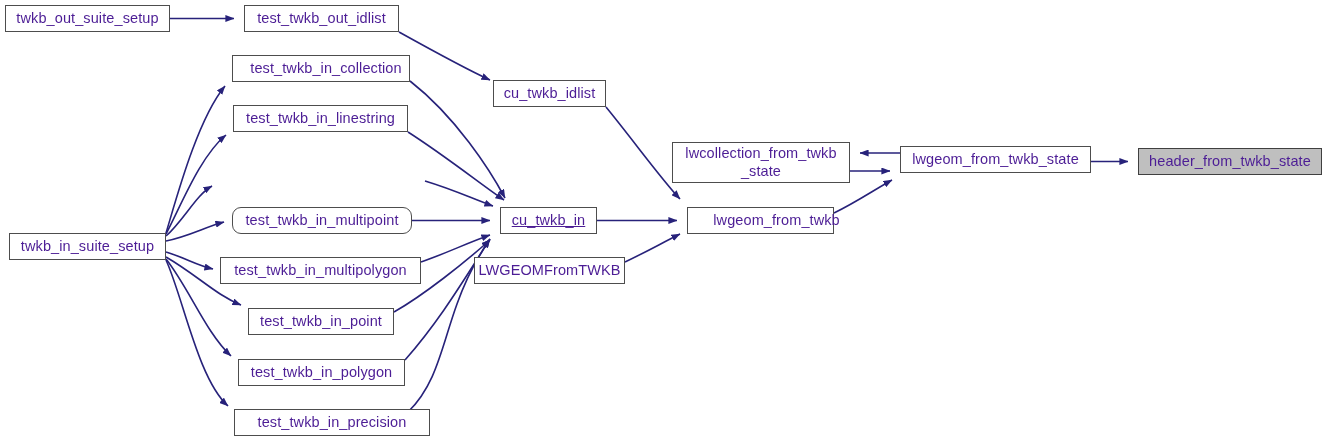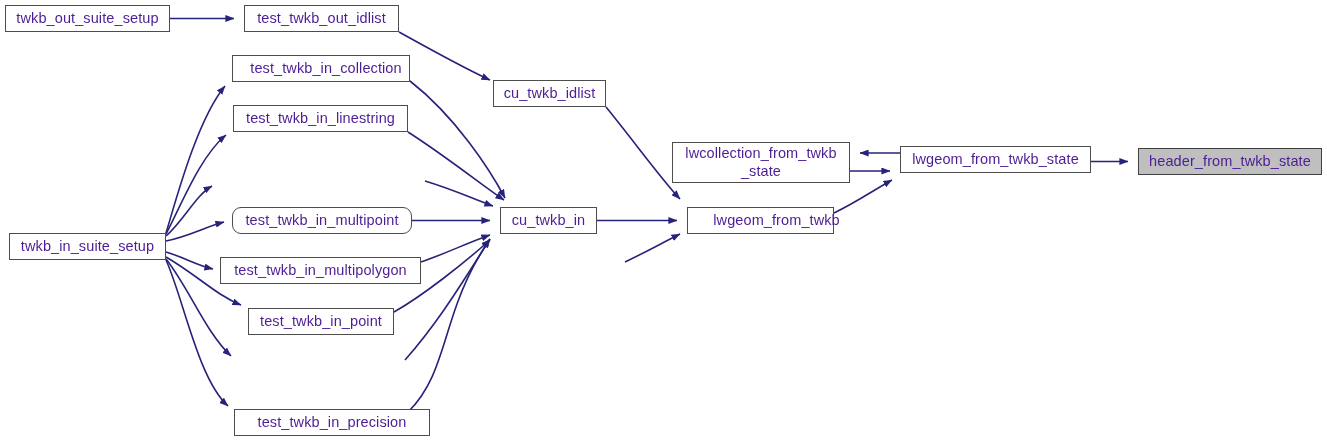--- a/index.html
+++ b/index.html
@@ -96,23 +96,25 @@
     </g>
   </svg>
 
   <div class="node" style="left:5px;top:5px;width:165px;height:27px;">twkb_out_suite_setup</div>
   <div class="node" style="left:244px;top:5px;width:155px;height:27px;">test_twkb_out_idlist</div>
   <div class="node" style="left:232px;top:55px;width:178px;height:27px;padding-left:10px;">test_twkb_in_collection</div>
   <div class="node" style="left:233px;top:105px;width:175px;height:27px;">test_twkb_in_linestring</div>
   <div class="node" style="left:232px;top:207px;width:180px;height:27px;border-radius:9px;">test_twkb_in_multipoint</div>
   <div class="node" style="left:220px;top:257px;width:201px;height:27px;">test_twkb_in_multipolygon</div>
   <div class="node" style="left:248px;top:308px;width:146px;height:27px;">test_twkb_in_point</div>
+  <div class="node" style="left:238px;top:359px;width:167px;height:27px;">test_twkb_in_polygon</div>
   <div class="node" style="left:234px;top:409px;width:196px;height:27px;">test_twkb_in_precision</div>
   <div class="node" style="left:9px;top:233px;width:157px;height:27px;">twkb_in_suite_setup</div>
   <div class="node" style="left:493px;top:80px;width:113px;height:27px;">cu_twkb_idlist</div>
-  <div class="node" style="left:500px;top:207px;width:97px;height:27px;">cu_twkb_in</div>
+  <div class="node" style="left:500px;top:207px;width:97px;height:27px;text-decoration:underline;">cu_twkb_in</div>
+  <div class="node" style="left:474px;top:257px;width:151px;height:27px;">LWGEOMFromTWKB</div>
   <div class="node twoline" style="left:672px;top:142px;width:178px;height:41px;">lwcollection_from_twkb
 _state</div>
   <div class="node" style="left:687px;top:207px;width:147px;height:27px;padding-left:32px;">lwgeom_from_twkb</div>
   <div class="node" style="left:900px;top:146px;width:191px;height:27px;">lwgeom_from_twkb_state</div>
   <div class="node highlight" style="left:1138px;top:148px;width:184px;height:27px;">header_from_twkb_state</div>
 
 </div>
 
 </body></html>

